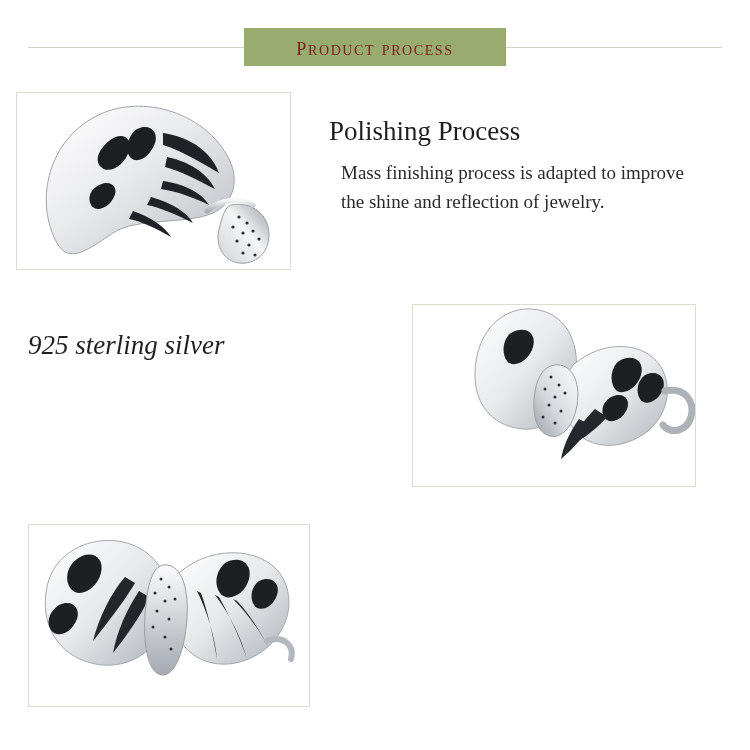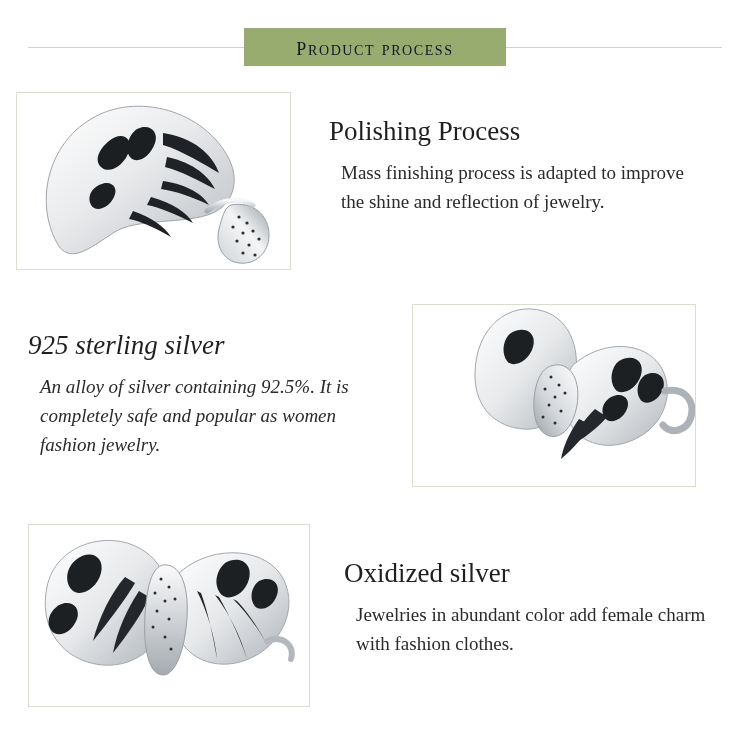--- a/index.html
+++ b/index.html
@@ -39,21 +39,21 @@
     height: 38px;
     min-width: 262px;
     background: #97ac6e;
     display: flex;
     align-items: center;
     justify-content: center;
     padding: 0 26px;
     box-sizing: border-box;
   }
   .header-banner span {
-    color: #0f172a;
+    color: #7f1d1d;
     font-family: "Liberation Serif", serif;
     font-size: 20px;
     letter-spacing: 1.6px;
     font-variant: small-caps;
     text-transform: lowercase;
     white-space: nowrap;
   }
   .header-banner span::first-letter {
     font-size: 25px;
   }
@@ -173,21 +173,20 @@
   <div class="text-block">
     <h2 class="block-title">Polishing Process</h2>
     <p class="block-body">Mass finishing process is adapted to improve the shine and reflection of jewelry.</p>
   </div>
 </div>
 
 <div class="row" id="row2">
 
   <div class="text-block">
     <h2 class="block-title">925 sterling silver</h2>
-    <p class="block-body">An alloy of silver containing 92.5%. It is completely safe and popular as women fashion jewelry.</p>
   </div>
 
   <div class="photo">
     <svg width="282" height="181" viewBox="0 0 282 181">
       <defs>
         <linearGradient id="g2a" x1="0" y1="0" x2="1" y2="1">
           <stop offset="0%" stop-color="#ffffff"></stop>
           <stop offset="50%" stop-color="#e7e9eb"></stop>
           <stop offset="100%" stop-color="#b2b7bc"></stop>
         </linearGradient>
@@ -268,17 +267,13 @@
         <circle cx="140" cy="94" r="1.5"></circle>
           <circle cx="124" cy="102" r="1.5"></circle>
         <circle cx="136" cy="112" r="1.5"></circle>
           <circle cx="142" cy="124" r="1.5"></circle>
       </g>
 
       <path d="M238 116 C254 110 266 120 262 134" fill="none" stroke="#b3b8be" stroke-width="6" stroke-linecap="round"></path>
     </svg>
   </div>
 
-  <div class="text-block">
-    <h2 class="block-title">Oxidized silver</h2>
-    <p class="block-body">Jewelries in abundant color add female charm with fashion clothes.</p>
-  </div>
 </div>
 
 </body></html>

